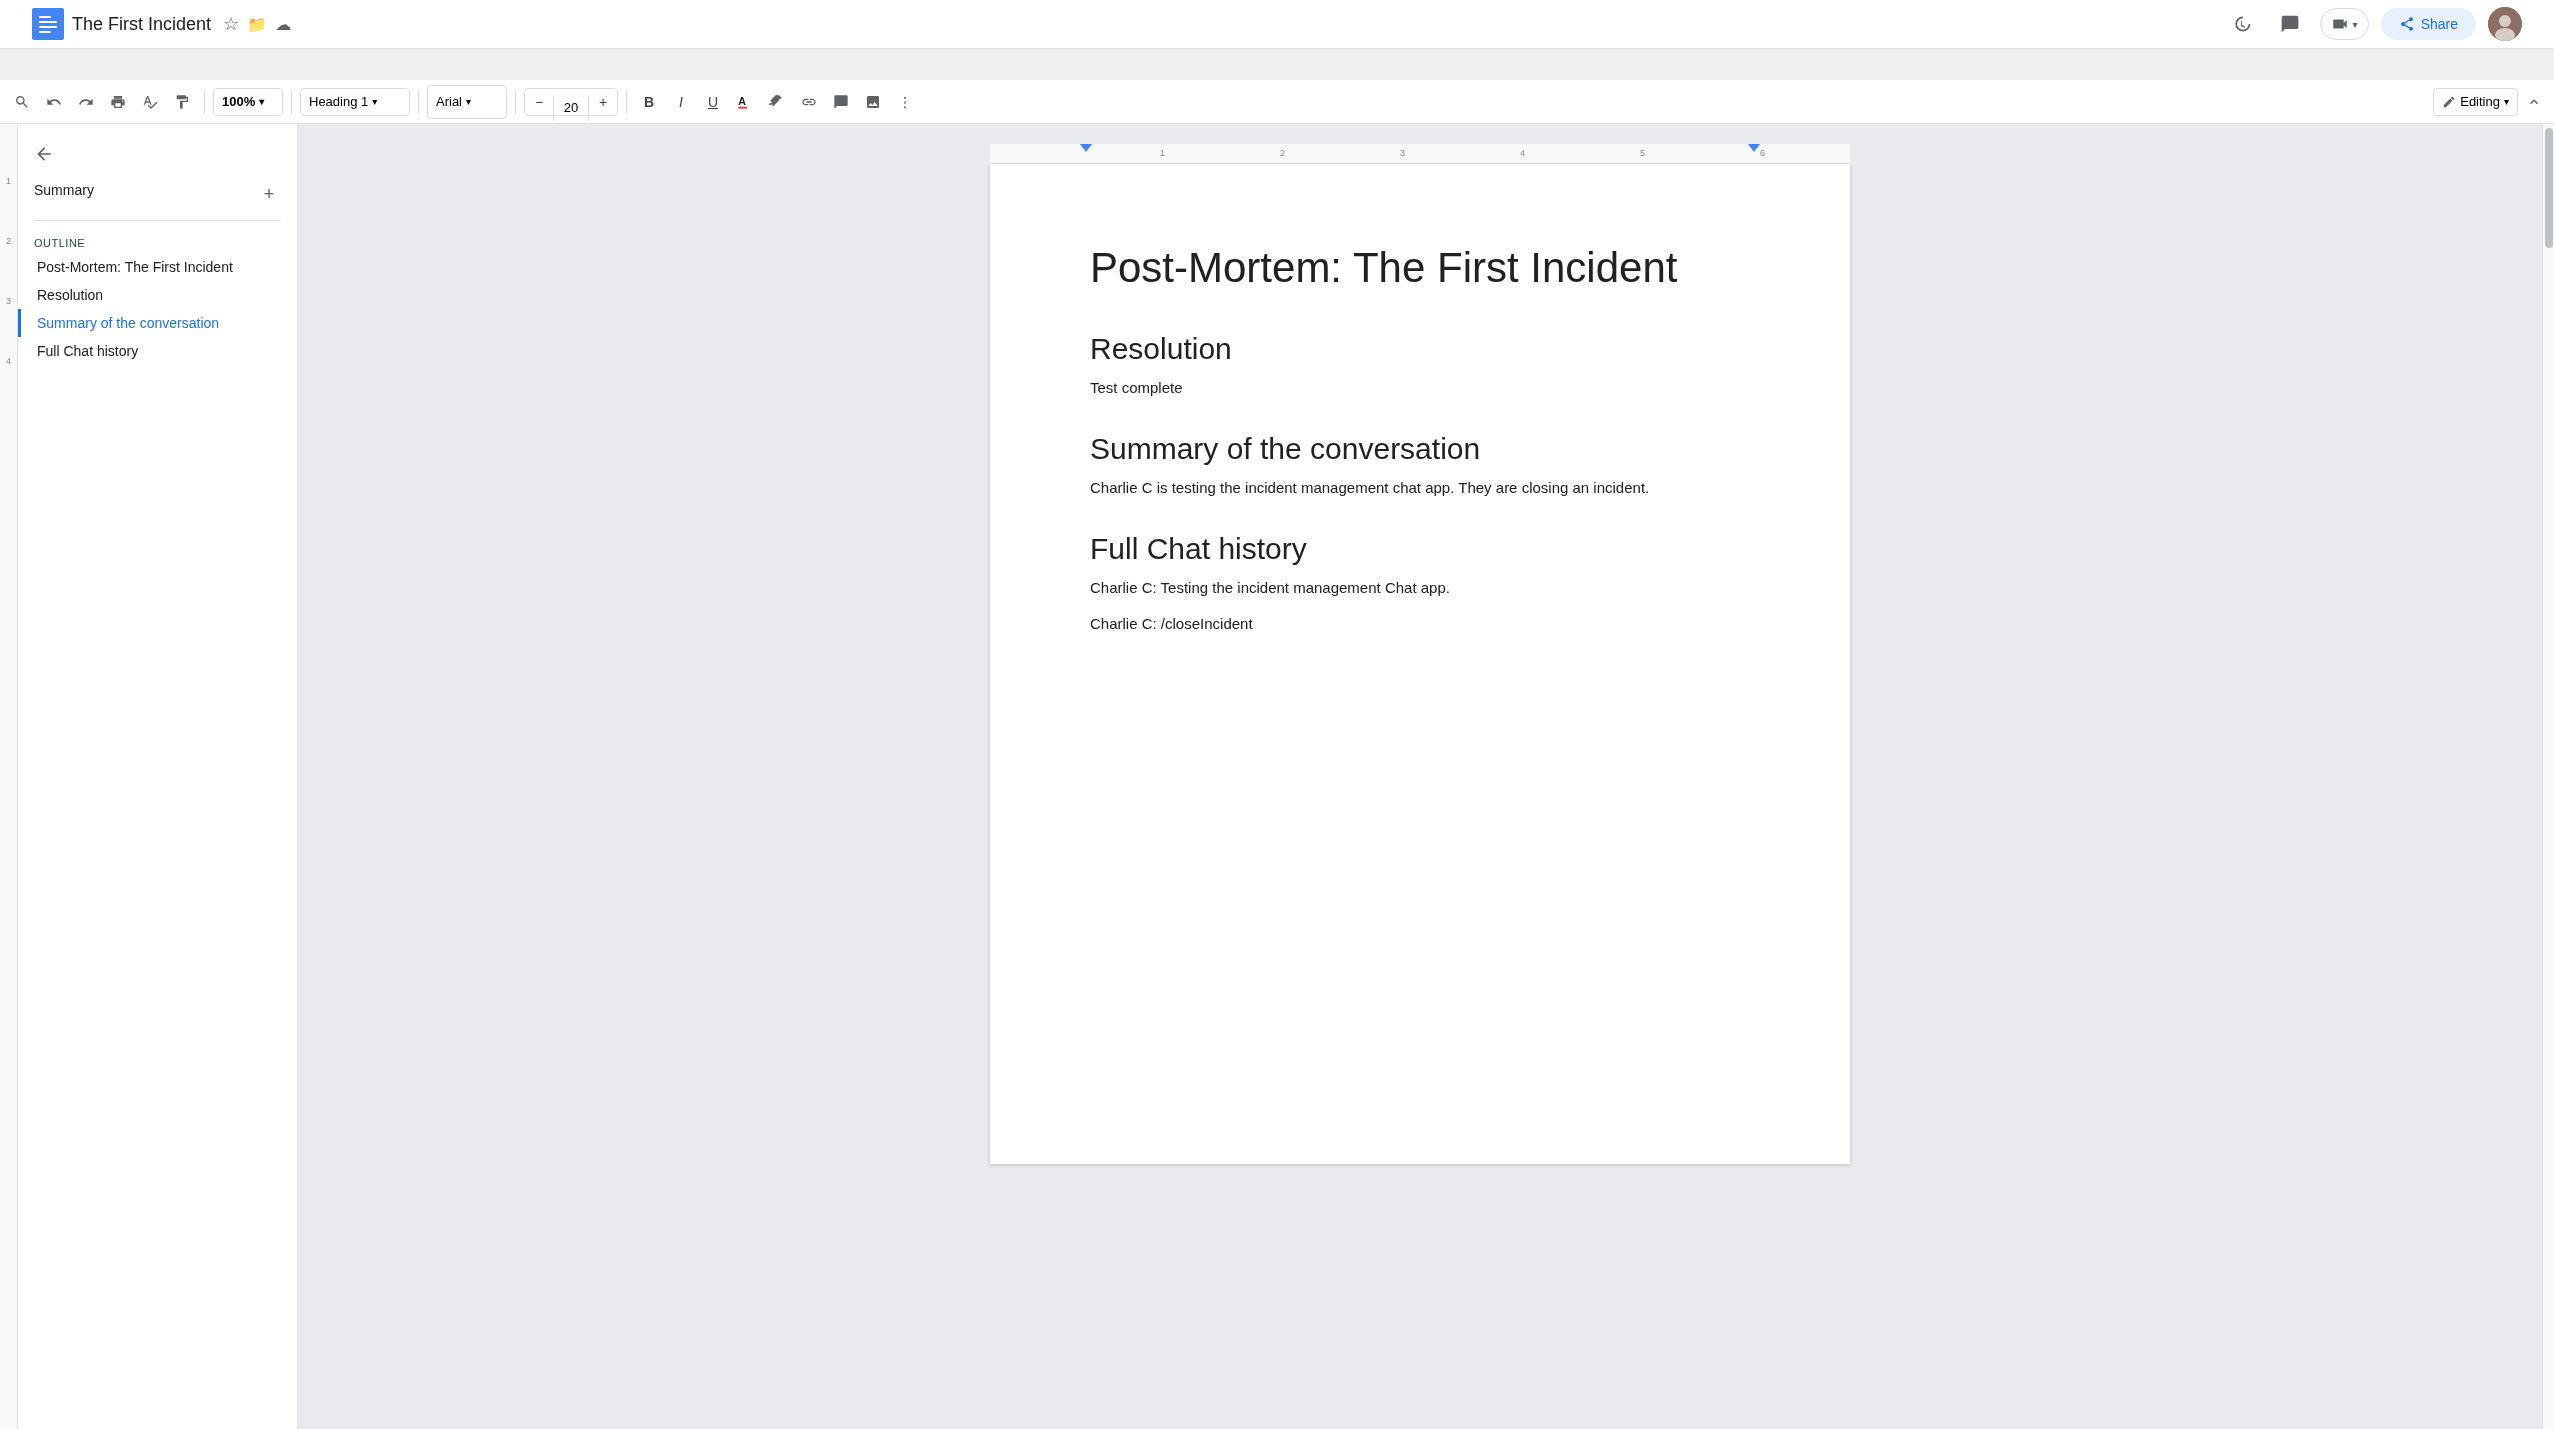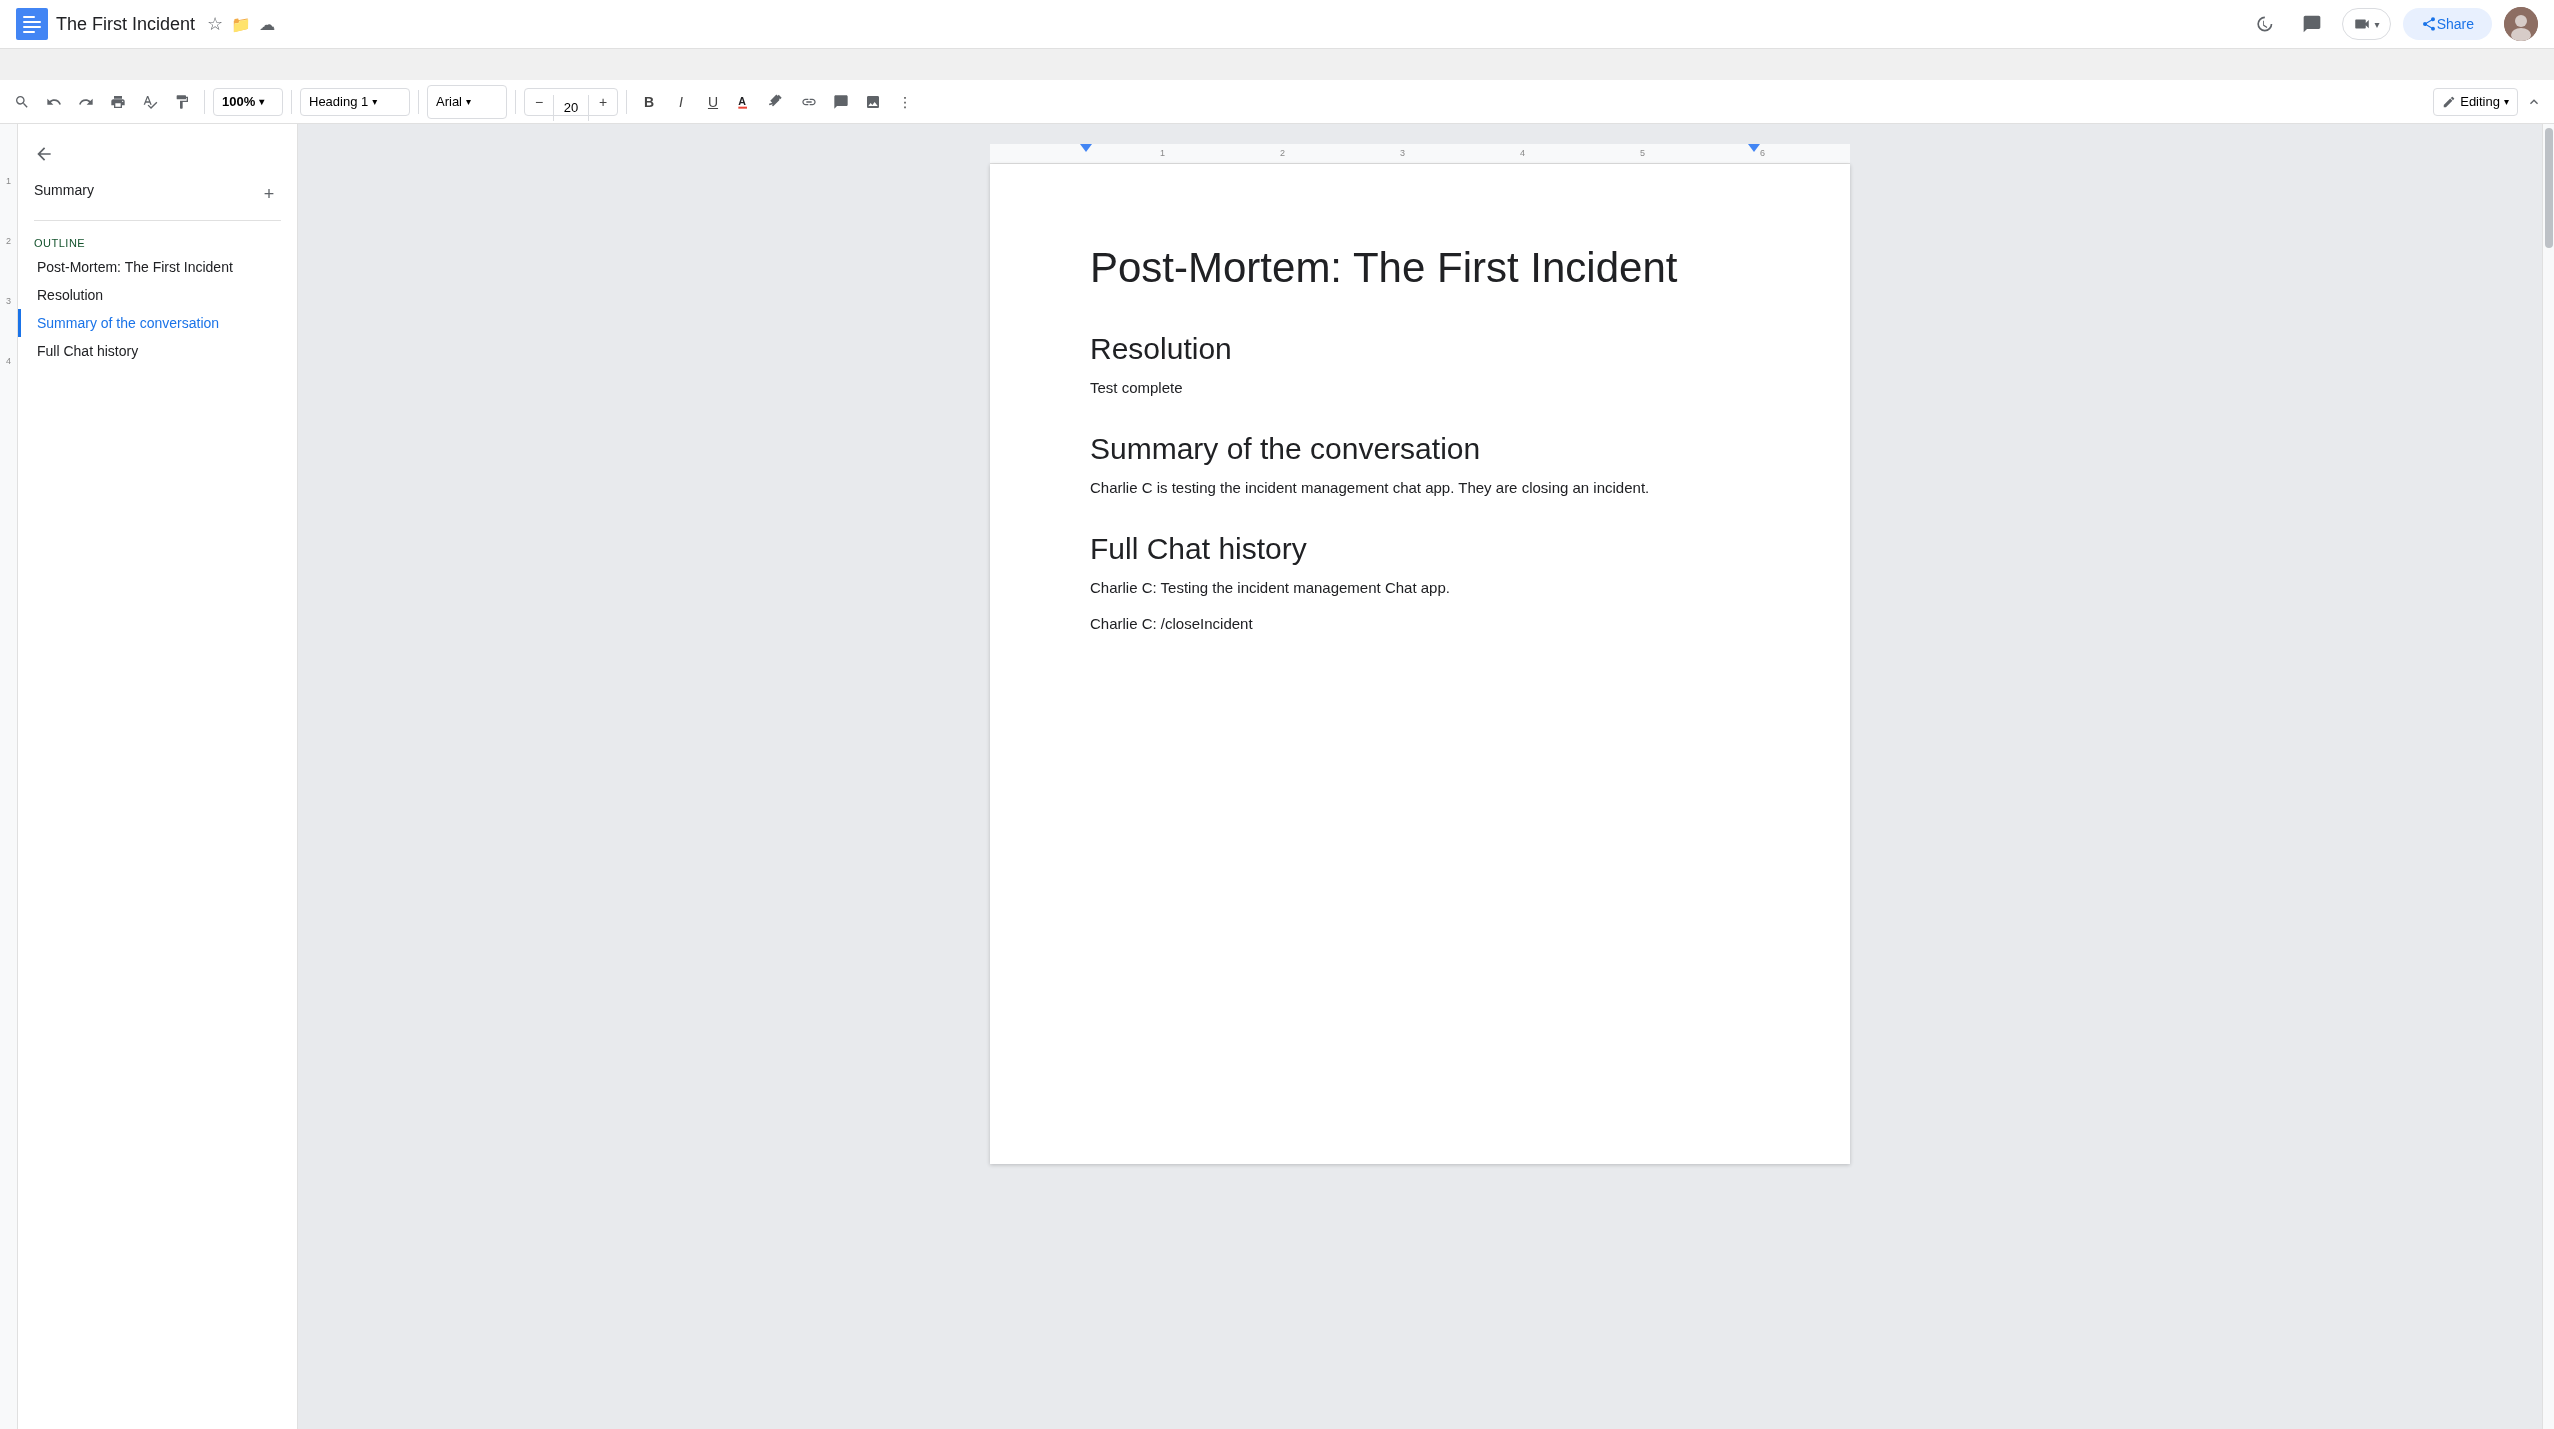--- a/index.html
+++ b/index.html
@@ -12,21 +12,21 @@
       display: flex;
       flex-direction: column;
       position: fixed;
       top: 0; left: 0; right: 0;
       z-index: 100;
     }
 
     .title-row {
       display: flex;
       align-items: center;
-      padding: 6px 16px;
+      padding: 6px 32px;
       gap: 8px;
       height: 48px;
     }
 
     .doc-icon {
       width: 32px;
       height: 32px;
       flex-shrink: 0;
     }
 
@@ -66,20 +66,21 @@
       background: #e8f0fe;
       color: #1a73e8;
       border: none;
       border-radius: 20px;
       padding: 8px 18px;
       font-size: 14px;
       font-weight: 500;
       cursor: pointer;
       display: flex;
       align-items: center;
+      gap: 6px;
     }
 
     .avatar {
       width: 34px;
       height: 34px;
       border-radius: 50%;
       background: #8d6e63;
       display: flex;
       align-items: center;
       justify-content: center;

